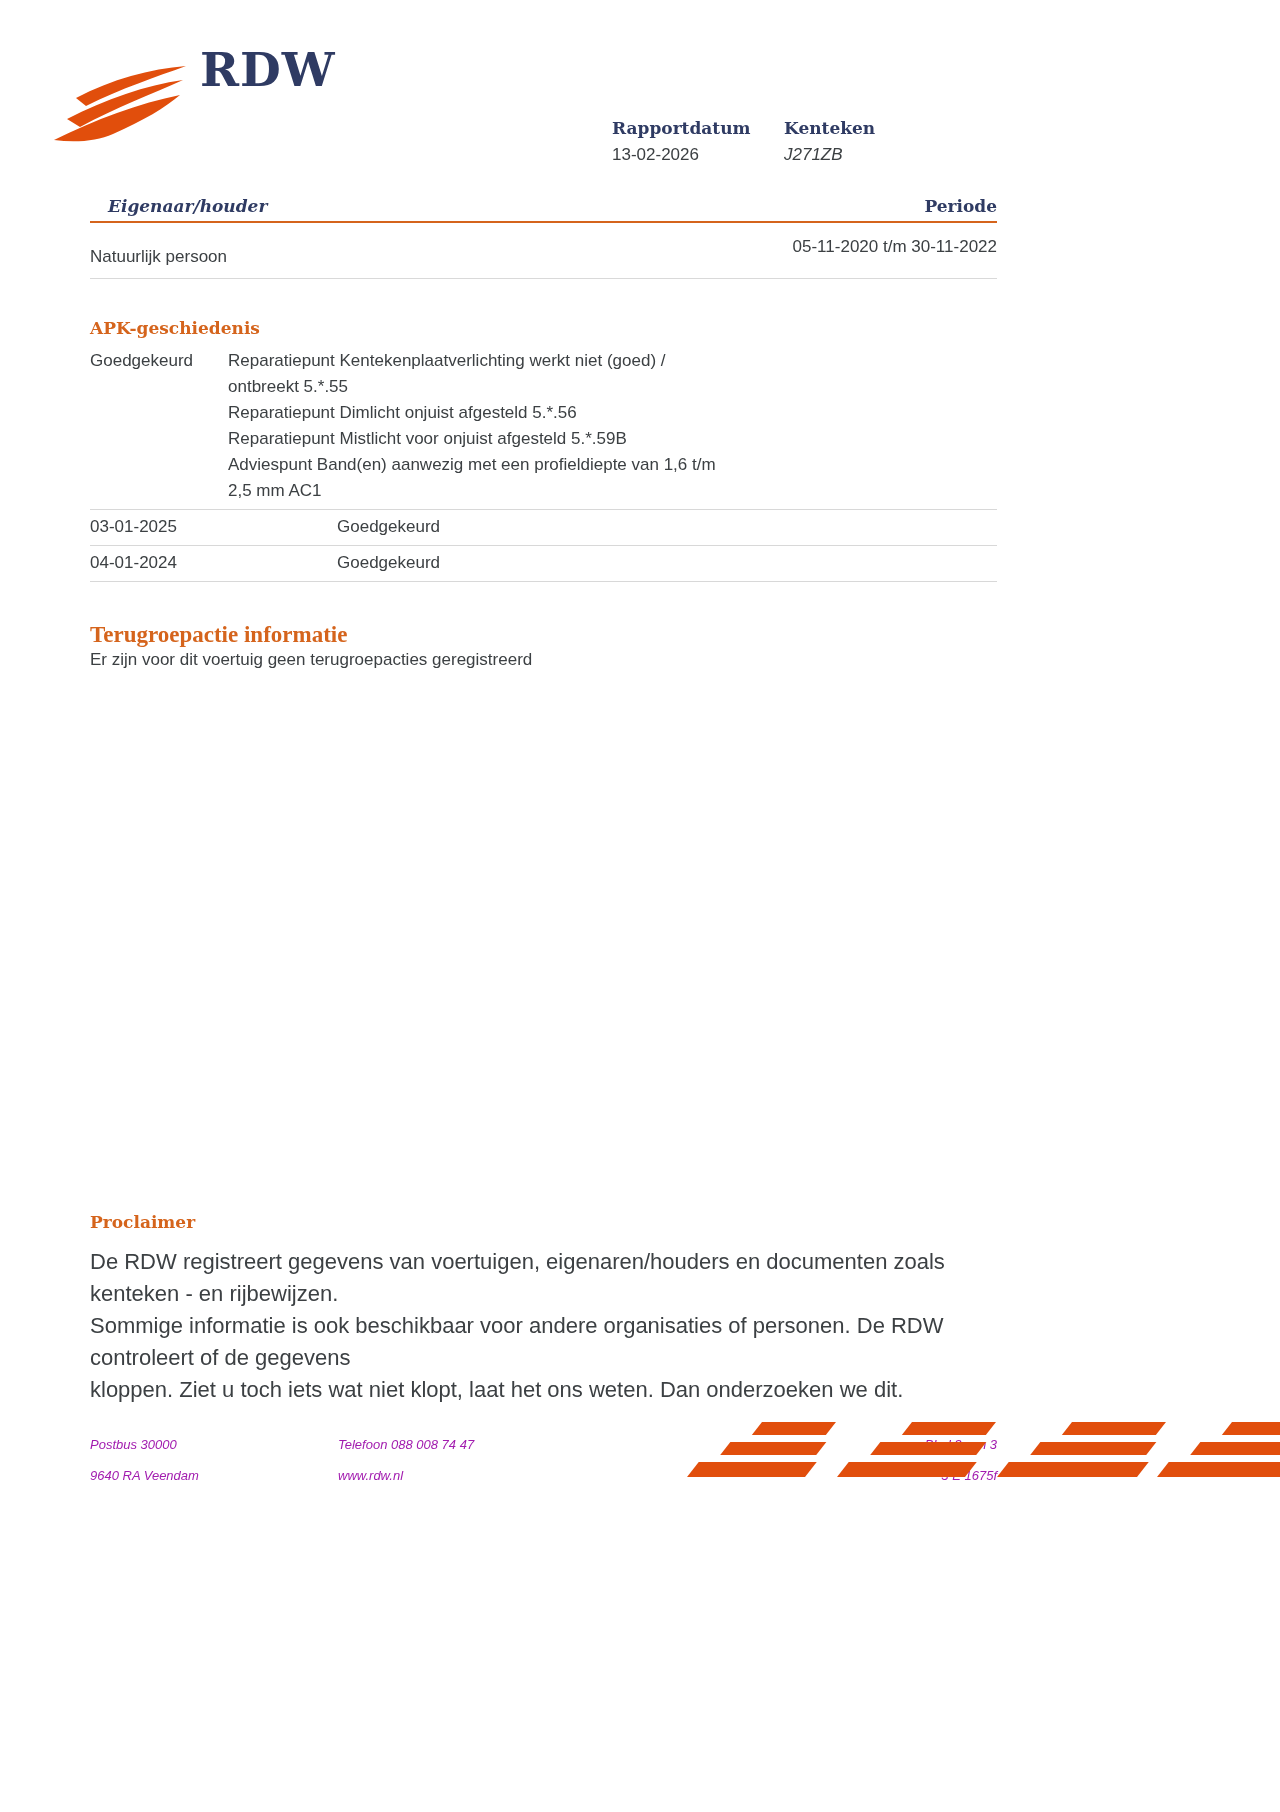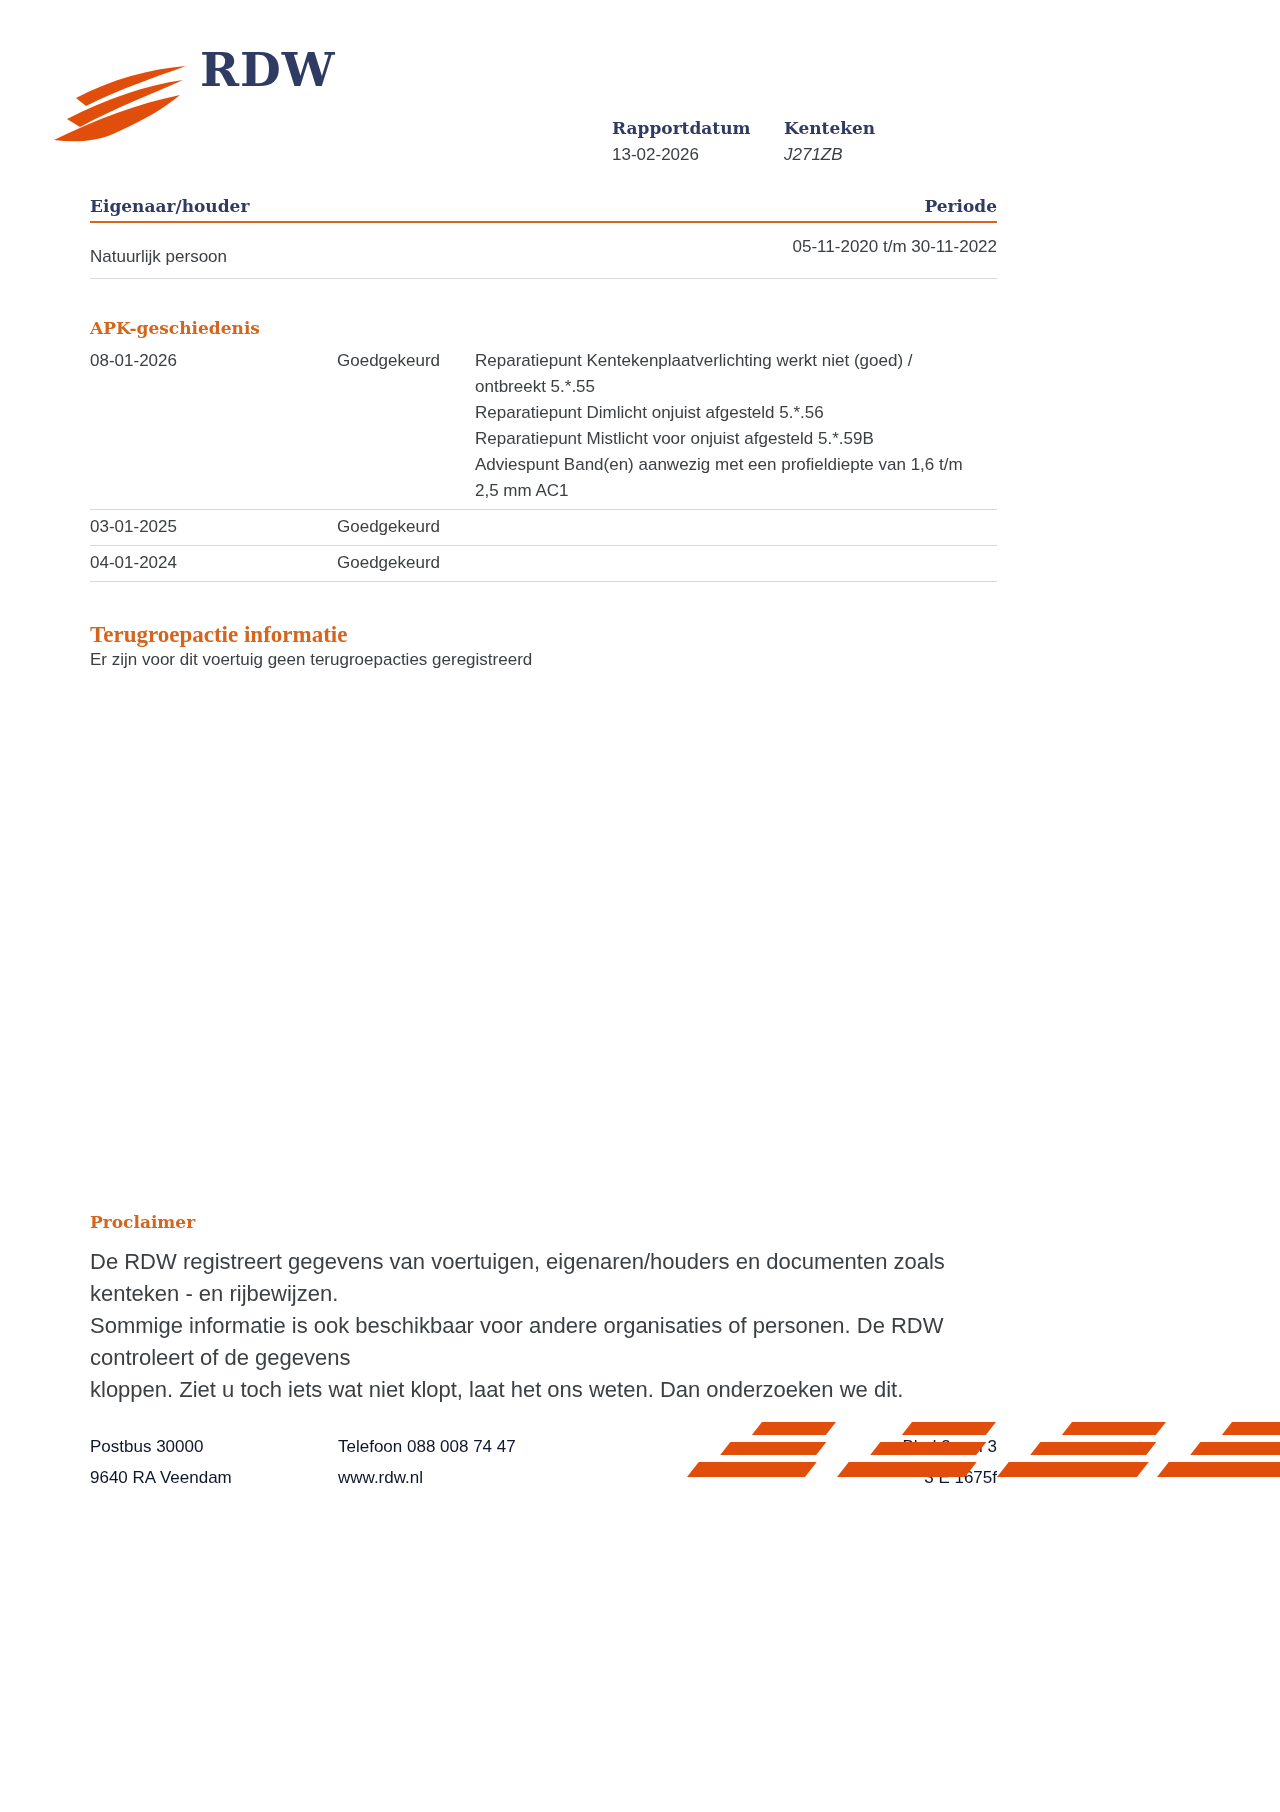--- a/index.html
+++ b/index.html
@@ -18,21 +18,21 @@
   
   #logo-swoosh { position:absolute; left:50px; top:52px; width:140px; height:92px; }
   #logo-text { position:absolute; left:200px; top:42px; font-size:47px; letter-spacing:1px; }
 
   
   #page-title { position:absolute; left:612px; top:50px; font-size:30px; }
   .meta-label { position:absolute; top:118px; font-size:17px; }
   .meta-value { position:absolute; top:145px; font-size:17px; }
 
   
-  #owner-heading { position:absolute; left:90px; top:196px; font-size:17px; }
+  #owner-heading { position:absolute; left:108px; top:196px; font-size:17px;font-style:italic; }
   #periode-label { position:absolute; right:283px; top:196px; font-size:17px; }
   #owner-rule { position:absolute; left:90px; right:283px; top:221px; height:2px; background:#d5641c; }
   #owner-value { position:absolute; left:90px; top:247px; font-size:17px; }
   #periode-value { position:absolute; right:283px; top:237px; font-size:17px; }
   #owner-bottom-rule { position:absolute; left:90px; right:283px; top:278px; height:1px; background:#d9d9d9; }
 
   
   #apk-heading { position:absolute; left:90px; top:318px; font-size:17px; }
   #apk-table { position:absolute; left:90px; top:344px; width:907px; }
   .apk-header-row { display:flex; border-bottom:2px solid #d5641c; padding-bottom:7px; font-size:17px; }
@@ -43,21 +43,21 @@
 
   
   #recall-heading { position:absolute; left:90px; top:622px; font-size:23px;font-family:Liberation Serif, serif; }
   #recall-text { position:absolute; left:90px; top:650px; font-size:17px; }
 
   
   #proclaimer-heading { position:absolute; left:90px; top:1212px; font-size:17px; }
   #proclaimer-text { position:absolute; left:90px; top:1246px; width:907px; font-size:22px; line-height:32px; white-space:pre-line; }
 
   
-  .footer-text { position:absolute; font-size:17px; color:#0f172a; }
+  .footer-text { position:absolute; font-size:13px; color:#a21caf;font-style:italic; }
   #footer-address1 { left:90px; top:1437px; }
   #footer-address2 { left:90px; top:1468px; }
   #footer-phone { left:338px; top:1437px; }
   #footer-website { left:338px; top:1468px; }
   #footer-page { right:283px; top:1437px; text-align:right;padding-left:48px; }
   #footer-doccode { right:283px; top:1468px; text-align:right; }
 
   
   #footer-stripes { position:absolute; right:0; bottom:0; width:640px; height:74px; }
 </style>
@@ -84,21 +84,20 @@
   <div id="owner-heading" class="serif navy">Eigenaar/houder</div>
   <div id="periode-label" class="serif navy">Periode</div>
   <div id="owner-rule"></div>
   <div id="owner-value">Natuurlijk persoon</div>
   <div id="periode-value">05-11-2020 t/m 30-11-2022</div>
   <div id="owner-bottom-rule"></div>
 
   <div id="apk-heading" class="serif orange">APK-geschiedenis</div>
   <div id="apk-table">
     <div class="apk-row">
-      <div class="col-date">08-01-2026</div>
       <div class="col-result">Goedgekeurd</div>
       <div class="col-remarks">Reparatiepunt Kentekenplaatverlichting werkt niet (goed) /
 ontbreekt 5.*.55
 Reparatiepunt Dimlicht onjuist afgesteld 5.*.56
 Reparatiepunt Mistlicht voor onjuist afgesteld 5.*.59B
 Adviespunt Band(en) aanwezig met een profieldiepte van 1,6 t/m
 2,5 mm AC1</div>
     </div>
     <div class="apk-row">
       <div class="col-date">03-01-2025</div>

